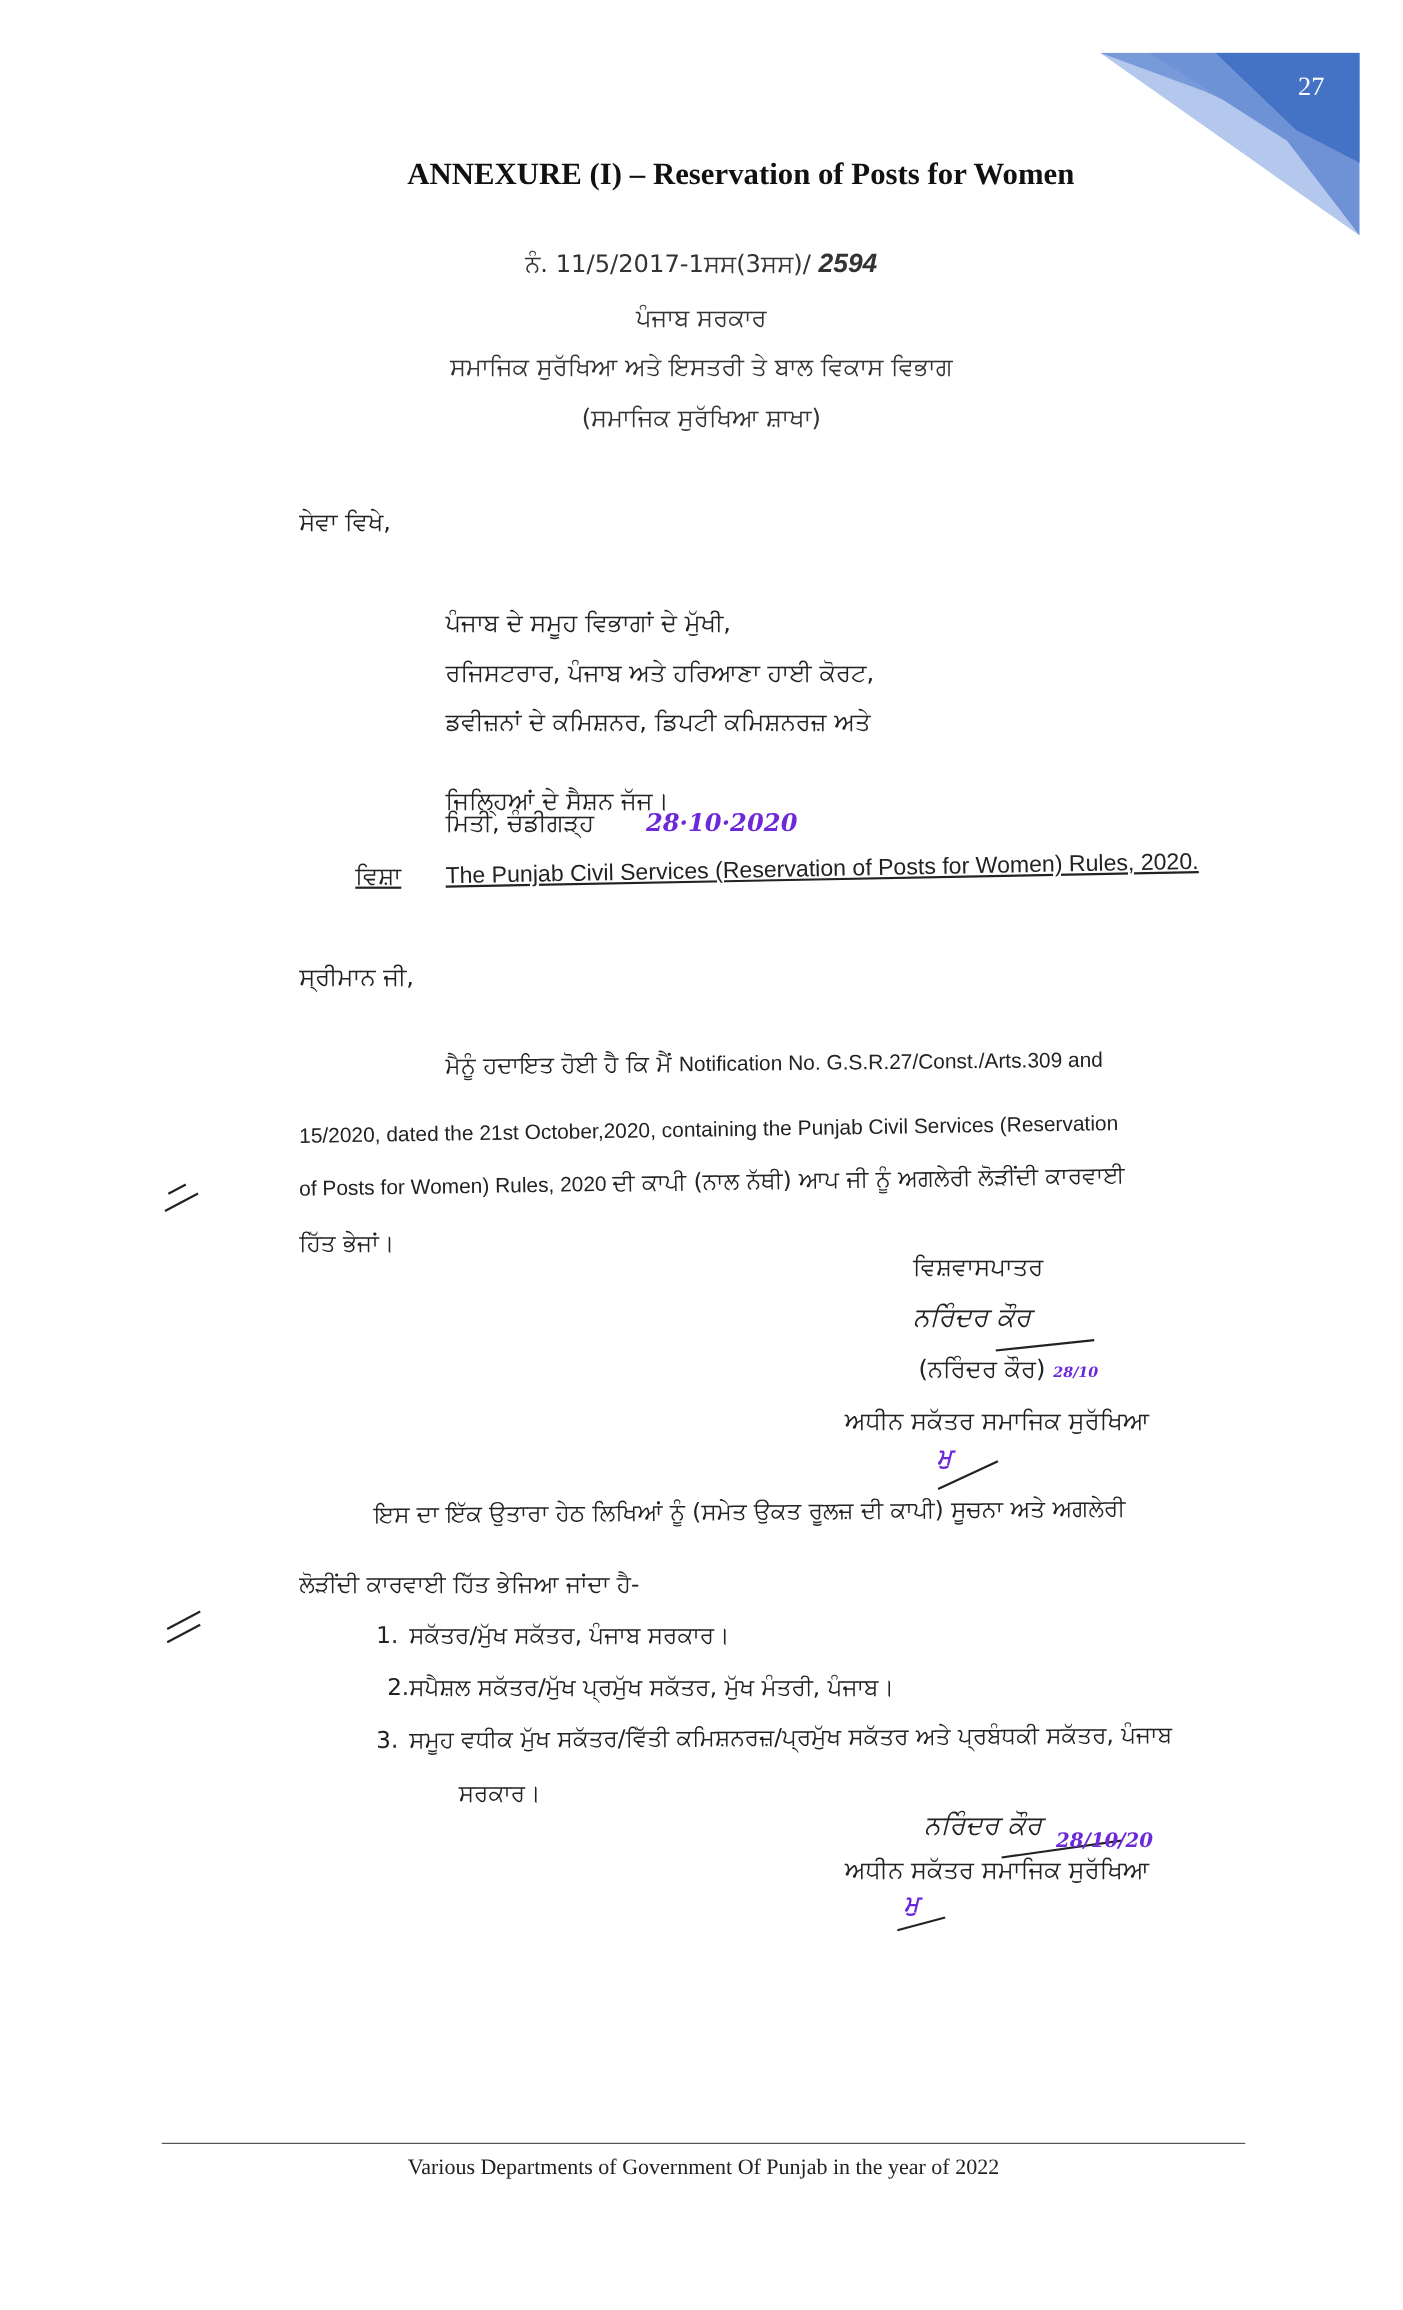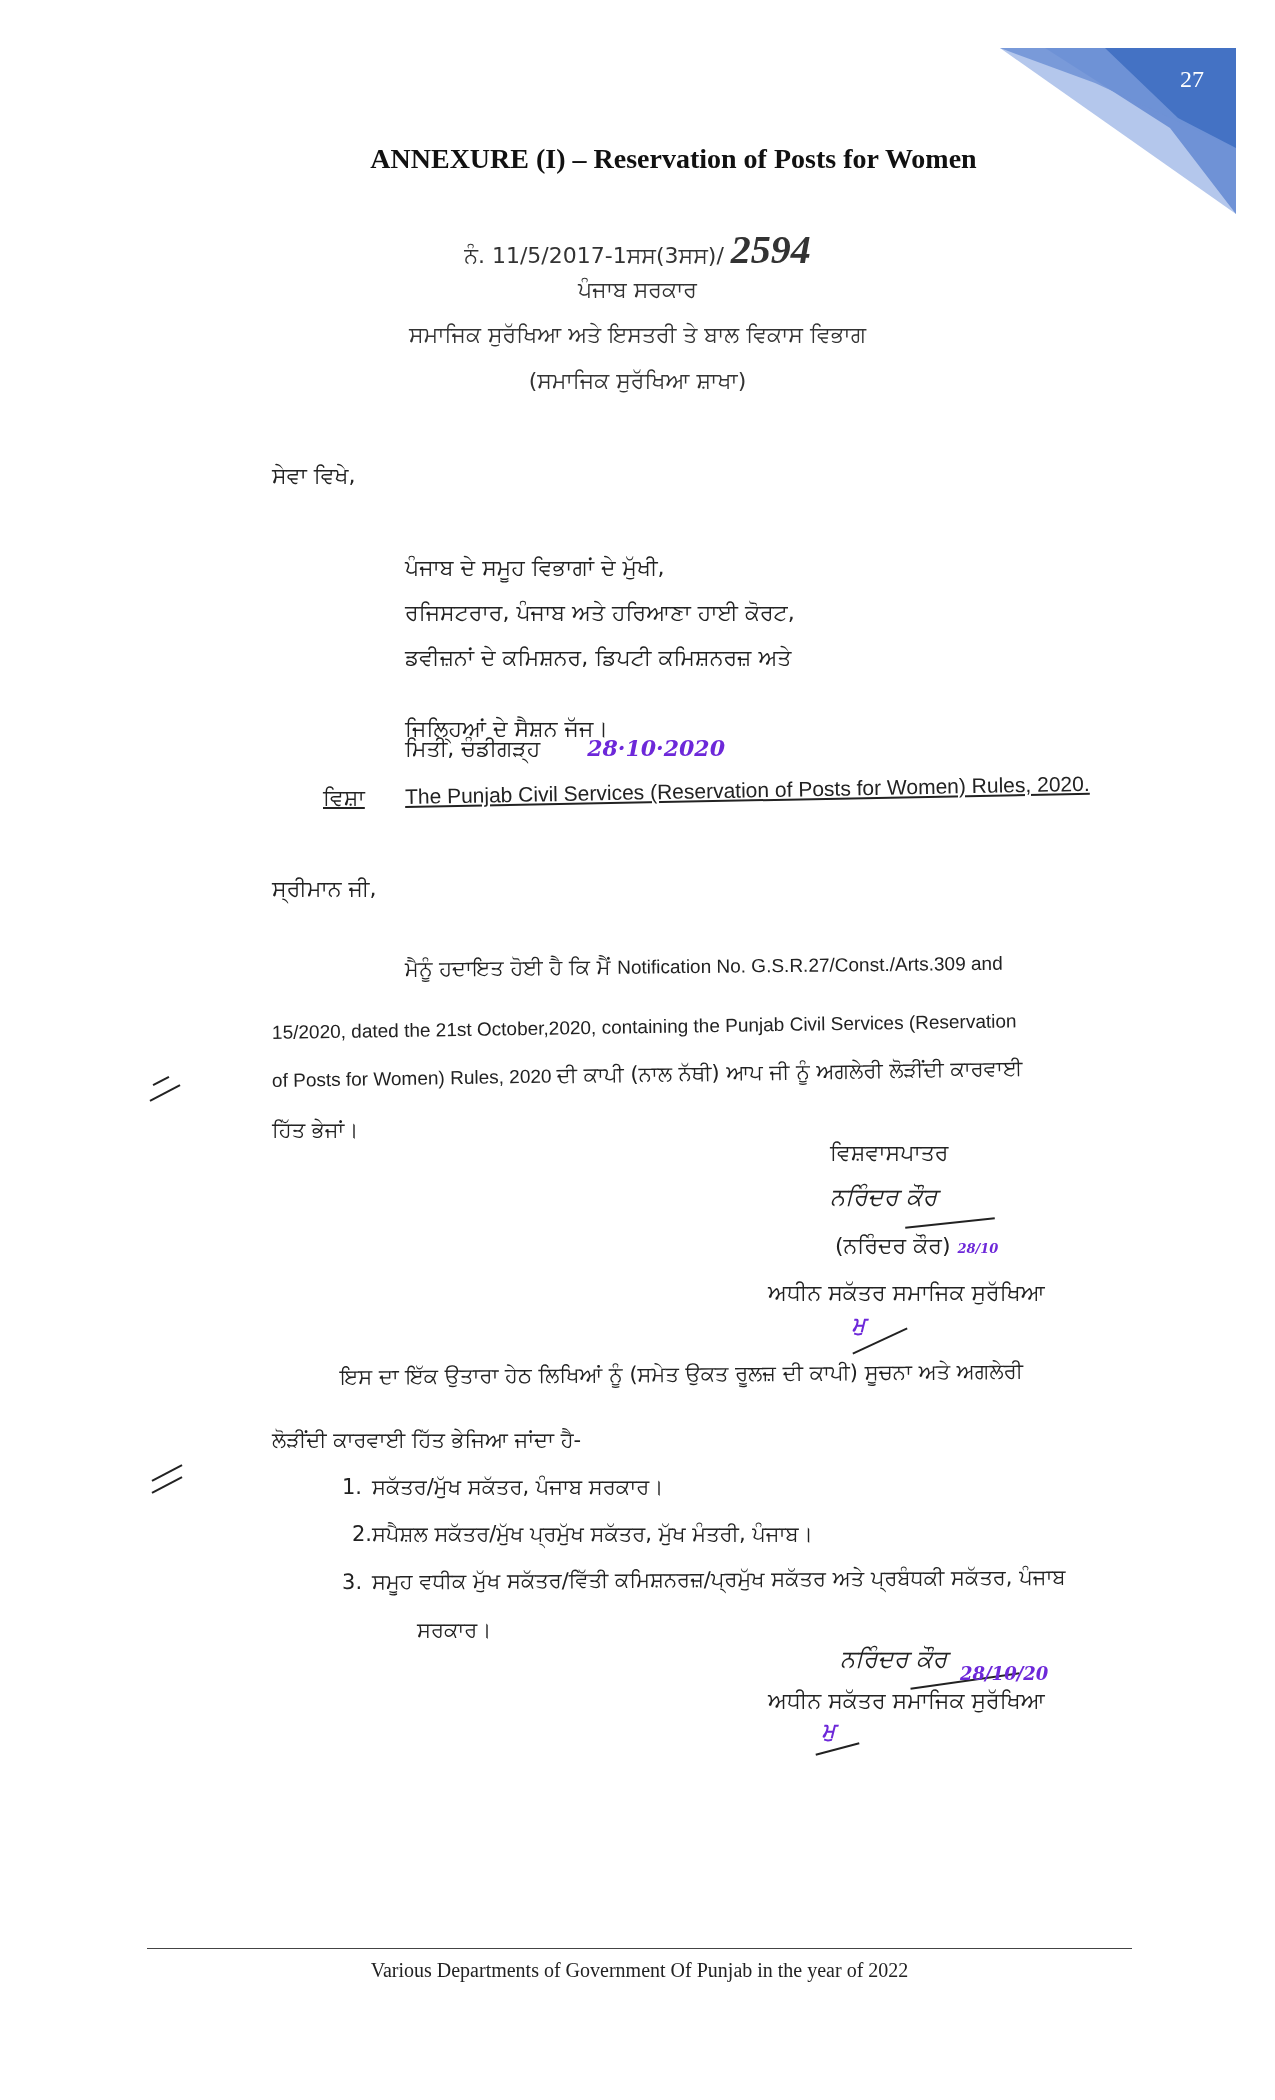--- a/index.html
+++ b/index.html
@@ -6,21 +6,21 @@
   body { width:1275px; height:2100px; position:relative; overflow:hidden;
          font-family:"DejaVu Sans", sans-serif; color:#1a1a1a; }
   .corner { position:absolute; left:1000px; top:48px; width:236px; height:166px; }
   .page-num { position:absolute; left:1180px; top:66px; font-family:"Liberation Serif", serif;
               font-size:24px; color:#ffffff; }
   .title { position:absolute; left:0; width:1275px; top:143px; text-align:center;
            font-family:"Liberation Serif", serif; font-weight:bold; font-size:28px; color:#111;padding-left:36px; }
   .scan { font-family:"DejaVu Sans", sans-serif; color:#222; }
   .hdr { position:absolute; left:0; width:1275px; text-align:center; font-size:22px; color:#333; }
   .refno { top:226px; }
-  .refno .hand { font-family:Liberation Serif, serif; font-style:italic; font-size:40px; font-weight:bold; }
+  .refno .hand { font-family:Liberation Sans, sans-serif; font-style:italic; font-size:24px; font-weight:bold; }
   .gov { top:277px; }
   .dept { top:322px; }
   .wing { top:368px; }
   .line { position:absolute; font-size:22px; color:#222; white-space:nowrap; }
   .hw { font-family:"DejaVu Serif", serif; font-style:italic; font-weight:bold; color:#6d28d9; }
   .subject-label { text-decoration:underline;margin-left:40px; }
   .subject { font-family:"Liberation Sans", sans-serif; font-size:21px; text-decoration:underline;
              transform:rotate(-1.1deg); transform-origin:left center; }
   .para { font-size:21px; }
   .para .en { font-family:"Liberation Sans", sans-serif; font-size:19px; }

